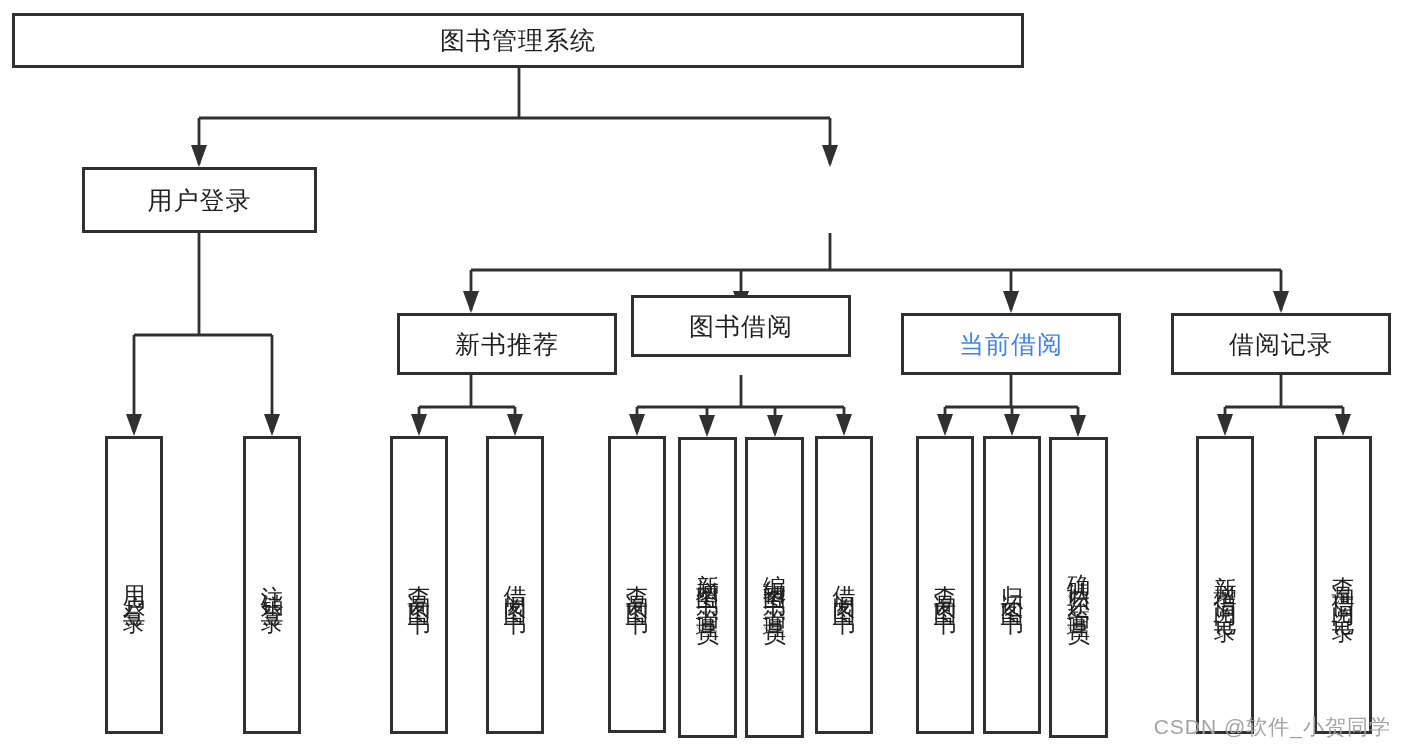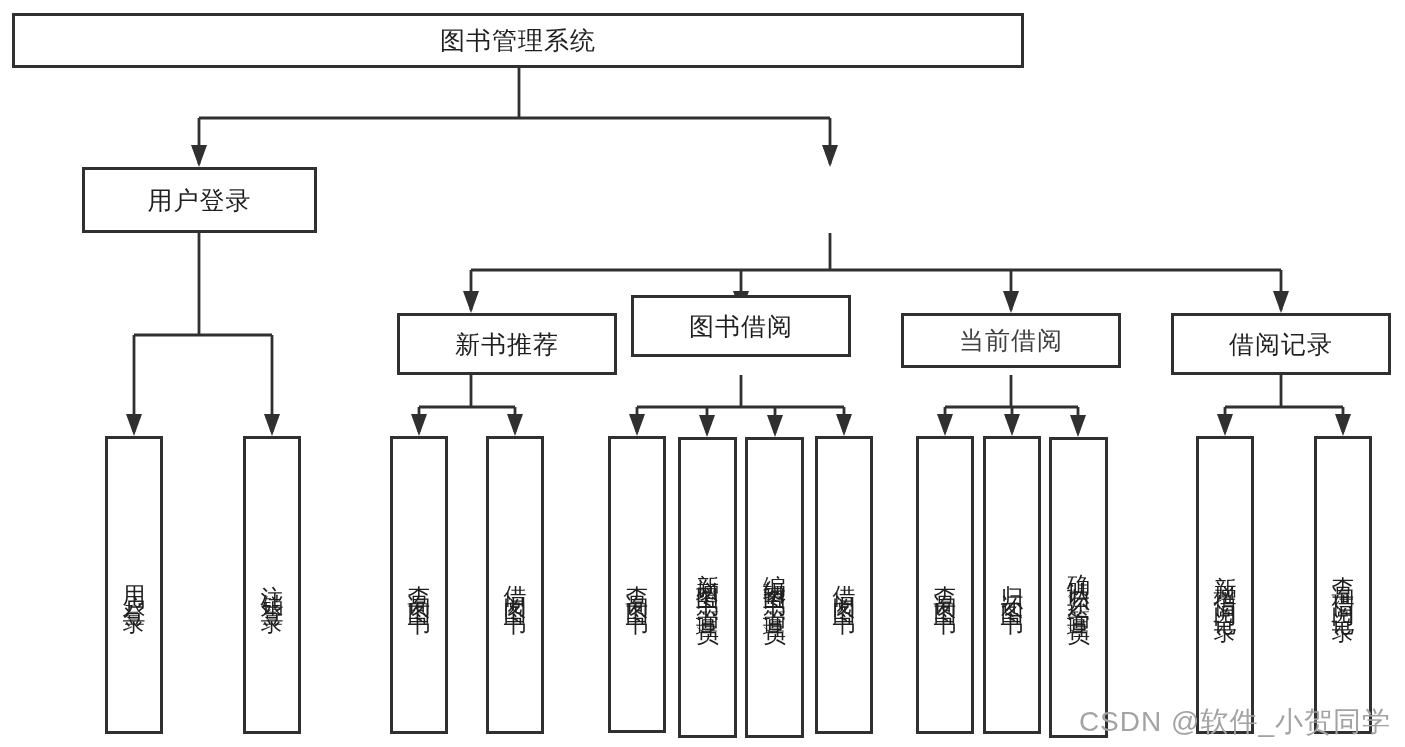--- a/index.html
+++ b/index.html
@@ -45,21 +45,21 @@
     letter-spacing: 9px;
     line-height: 1;
   }
   .node.vertical.tight {
     letter-spacing: 7px;
   }
   .watermark {
     position: absolute;
     right: 14px;
     bottom: 6px;
-    font-size: 28px;
+    font-size: 21px;
     letter-spacing: 1px;
     z-index: 5;
     white-space: nowrap;
   }
 </style>
 </head>
 <body>
 
 <div class="canvas" style="background: rgb(255, 255, 255);">
   <svg class="connectors" viewBox="0 0 1405 747" xmlns="http://www.w3.org/2000/svg">
@@ -114,21 +114,21 @@
       <polygon points="1012,436 1004,414 1020,414" fill="#303030"></polygon>
       <polygon points="1078,437 1070,415 1086,415" fill="#303030"></polygon>
       <polygon points="1225,436 1217,414 1233,414" fill="#303030"></polygon>
       <polygon points="1343,436 1335,414 1351,414" fill="#303030"></polygon>
     </svg>
   <div class="watermark" style="color: rgb(163, 163, 163);">CSDN @软件_小贺同学</div>
 <div class="node horizontal" style="left: 12px; top: 13px; width: 1012px; height: 55px; border-color: rgb(48, 48, 48); color: rgb(31, 31, 31);">图书管理系统</div>
     <div class="node horizontal" style="left: 82px; top: 167px; width: 235px; height: 66px; border-color: rgb(48, 48, 48); color: rgb(31, 31, 31);">用户登录</div>
     <div class="node horizontal" style="left: 361px; top: 313px; width: 220px; height: 62px; border-color: rgb(48, 48, 48); color: rgb(31, 31, 31); margin-left: 36px;">新书推荐</div>
     <div class="node horizontal" style="left: 631px; top: 295px; width: 220px; height: 62px; border-color: rgb(48, 48, 48); color: rgb(31, 31, 31);">图书借阅</div>
-    <div class="node horizontal" style="left: 901px; top: 313px; width: 220px; height: 55px; border-color: rgb(48, 48, 48); color: #404040;">当前借阅</div>
+    <div class="node horizontal" style="left: 901px; top: 313px; width: 220px; height: 62px; border-color: rgb(48, 48, 48); color: #3b82f6;">当前借阅</div>
     <div class="node horizontal" style="left: 1171px; top: 313px; width: 220px; height: 62px; border-color: rgb(48, 48, 48); color: rgb(31, 31, 31);">借阅记录</div>
     <div class="node vertical" style="left: 105px; top: 436px; width: 58px; height: 298px; border-color: rgb(48, 48, 48); color: rgb(31, 31, 31);">用户登录</div>
     <div class="node vertical" style="left: 243px; top: 436px; width: 58px; height: 298px; border-color: rgb(48, 48, 48); color: rgb(31, 31, 31);">注销登录</div>
     <div class="node vertical" style="left: 390px; top: 436px; width: 58px; height: 298px; border-color: rgb(48, 48, 48); color: rgb(31, 31, 31);">查询图书</div>
     <div class="node vertical" style="left: 486px; top: 436px; width: 58px; height: 298px; border-color: rgb(48, 48, 48); color: rgb(31, 31, 31);">借阅图书</div>
     <div class="node vertical" style="left: 608px; top: 436px; width: 58px; height: 297px; border-color: rgb(48, 48, 48); color: rgb(31, 31, 31);">查询图书</div>
     <div class="node vertical tight" style="left: 678px; top: 437px; width: 59px; height: 301px; border-color: rgb(48, 48, 48); color: rgb(31, 31, 31);">新增图书（管理员）</div>
     <div class="node vertical tight" style="left: 745px; top: 437px; width: 59px; height: 301px; border-color: rgb(48, 48, 48); color: rgb(31, 31, 31);">编辑图书（管理员）</div>
     <div class="node vertical" style="left: 815px; top: 436px; width: 58px; height: 298px; border-color: rgb(48, 48, 48); color: rgb(31, 31, 31);">借阅图书</div>
     <div class="node vertical" style="left: 916px; top: 436px; width: 58px; height: 298px; border-color: rgb(48, 48, 48); color: rgb(31, 31, 31);">查询图书</div>

